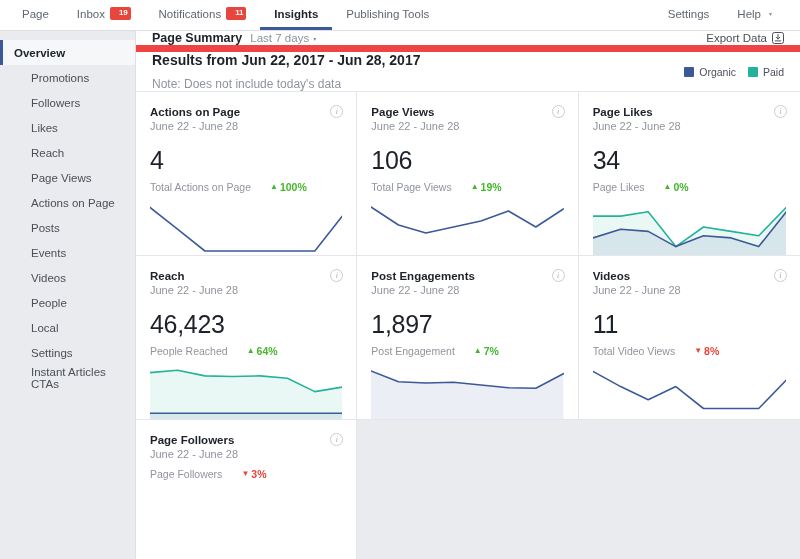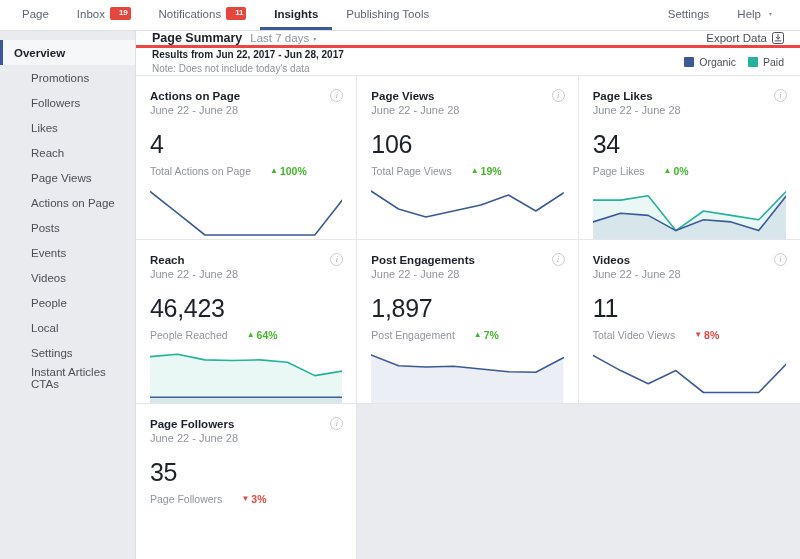--- a/index.html
+++ b/index.html
@@ -92,21 +92,21 @@
     border-left: 1px solid #dddfe2;
     display: flex;
     flex-direction: column;
   }
 
   .summary-bar {
     height: 42px;
     display: flex;
     align-items: center;
     padding: 0 16px;
-    border-bottom: 3px solid #ef4444;
+    border-bottom: 7px solid #ef4444;
     text-align: center;
   }
   .summary-title { font-size: 12.5px; font-weight: bold; color: #1d2129; }
   .summary-range {
     font-size: 11.5px; color: #8d949e; margin-left: 8px;
     display: flex; align-items: center; gap: 4px; cursor: pointer;
   }
   .summary-range .dcaret { font-size: 6px; color: #8d949e; }
   .export {
     margin-left: auto;
@@ -116,22 +116,22 @@
   .export svg { display: block; }
 
   .results-bar {
     height: 40px;
     display: flex;
     align-items: center;
     padding: 0 16px;
     border-bottom: 1px solid #e5e6e9;
   }
   .results-text { line-height: 1.35; }
-  .results-line1 { font-size: 10px; font-weight: bold; color: #1d2129; }
-  .results-line2 { font-size: 10px; color: #90949c; }
+  .results-line1 { font-size: 14px; font-weight: bold; color: #1d2129; }
+  .results-line2 { font-size: 12px; color: #90949c; margin-top: 6px; }
   .legend { margin-left: auto; display: flex; align-items: center; gap: 12px; }
   .legend-item { display: flex; align-items: center; gap: 5px; font-size: 10.5px; color: #4b4f56; }
   .swatch { width: 10px; height: 10px; border-radius: 1px; display: block; }
 
   
   .grid {
     display: grid;
     grid-template-columns: repeat(3, 1fr);
     grid-auto-rows: 164px;
     flex: 1;
@@ -406,21 +406,20 @@
           <div class="spark">
             <svg viewBox="0 0 200 58" preserveAspectRatio="none">
               <polyline points="0.0,10.4 28.6,25.6 57.1,38.7 85.7,25.6 114.3,47.5 142.9,47.5 171.4,47.5 200.0,19.1" fill="none" stroke="#3b5998" stroke-width="1.6" stroke-linejoin="round" stroke-linecap="round"></polyline>
             </svg>
           </div>
         </div>
         <div class="card">
           <div class="info-icon">i</div>
           <div class="card-title">Page Followers</div>
           <div class="card-sub">June 22 - June 28</div>
-          <div class="card-value">35</div>
           <div class="card-label">
             <span>Page Followers</span>
             <span class="delta down">
               <span class="arrow">▼</span>
               <span>3%</span>
             </span>
           </div>
           <div class="spark"></div>
         </div>
         <div class="card empty"></div>

